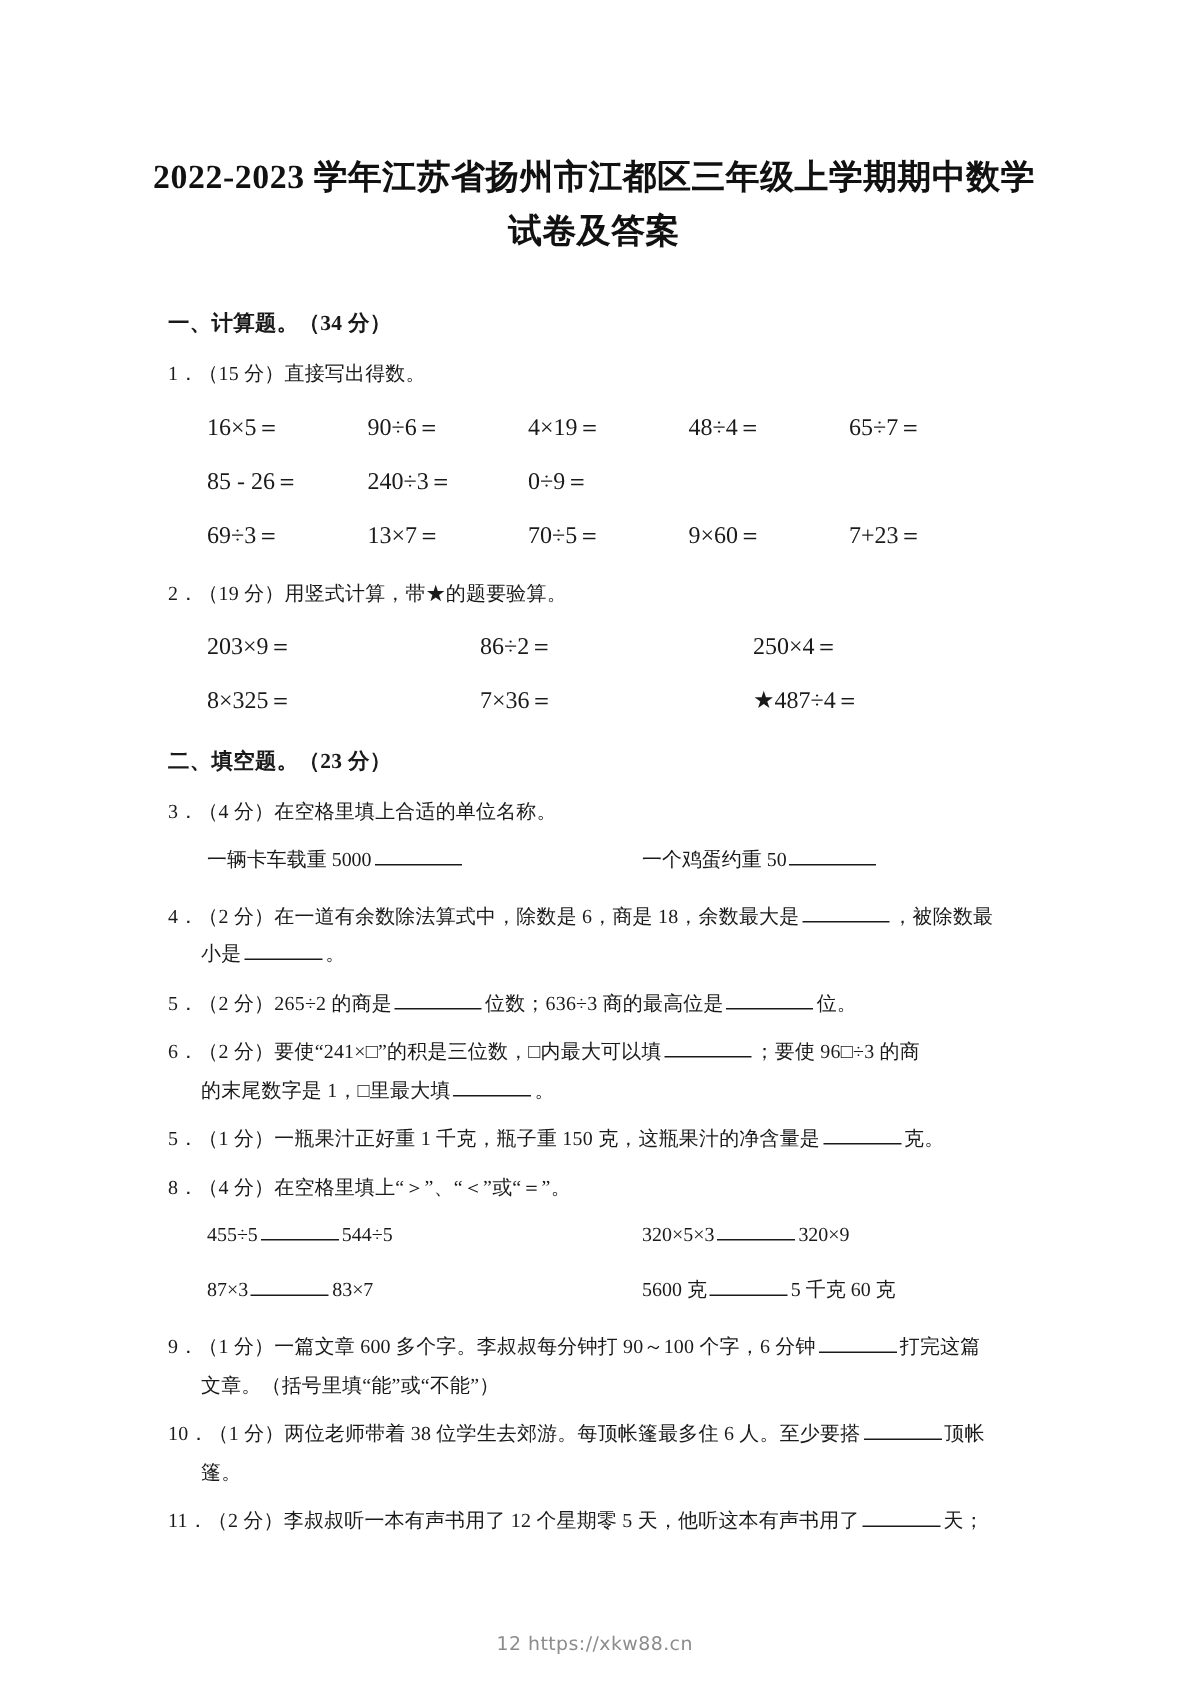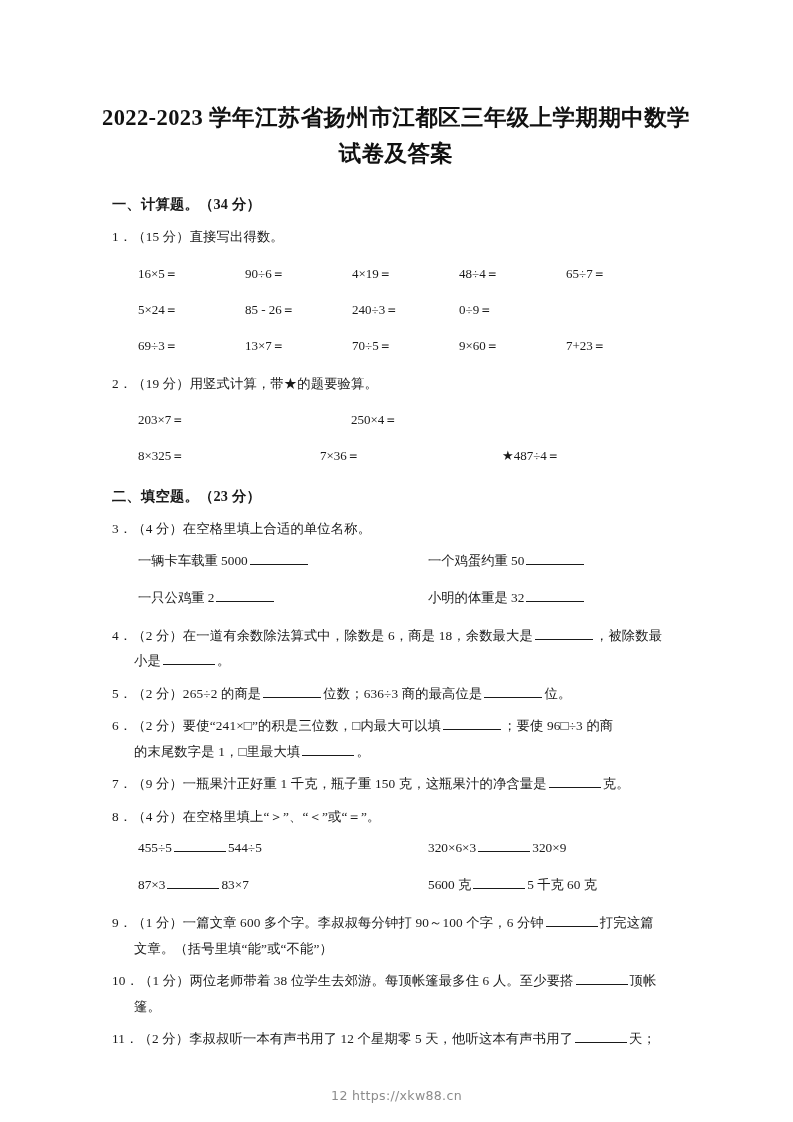--- a/index.html
+++ b/index.html
@@ -31,21 +31,21 @@
   .title-line {
     font-size: 22.5px;
     font-weight: bold;
     letter-spacing: 0.4px;
     line-height: 36px;
     color: #111;
   }
   .content {
     position: absolute;
     left: 112px;
-    top: 182px;
+    top: 194px;
     width: 572px;
   }
   .sec-head {
     font-size: 14.3px;
     font-weight: bold;
     line-height: 26px;
     margin-top: 9px;
     margin-bottom: 5px;
     letter-spacing: 0.2px;
   }
@@ -63,21 +63,21 @@
     padding-left: 22px;
   }
   
   .exprs {
     margin-top: 6px;
     padding-left: 26px;
   }
   .expr-row {
     display: flex;
     line-height: 36px;
-    font-size: 13px;
+    font-size: 16px;
   }
   .expr-row.r5 > div { width: 107px; }
   .expr-row.r3 > div { width: 213px; }
   .expr {
     white-space: nowrap;
   }
   
   .pair-row {
     display: flex;
     line-height: 37px;
@@ -124,84 +124,80 @@
     <div class="q">1．（15 分）直接写出得数。</div>
     <div class="exprs">
       <div class="expr-row r5">
         <div class="expr">16×5＝</div>
         <div class="expr">90÷6＝</div>
         <div class="expr">4×19＝</div>
         <div class="expr">48÷4＝</div>
         <div class="expr">65÷7＝</div>
       </div>
       <div class="expr-row r5">
-        <div class="expr">5×24＝</div>
         <div class="expr">85 - 26＝</div>
         <div class="expr">240÷3＝</div>
         <div class="expr">0÷9＝</div>
       </div>
       <div class="expr-row r5">
         <div class="expr">69÷3＝</div>
         <div class="expr">13×7＝</div>
         <div class="expr">70÷5＝</div>
         <div class="expr">9×60＝</div>
         <div class="expr">7+23＝</div>
       </div>
     </div>
 
     <div class="q">2．（19 分）用竖式计算，带★的题要验算。</div>
     <div class="exprs">
       <div class="expr-row r3">
-        <div class="expr">203×7＝</div>
+        <div class="expr">203×9＝</div>
+        <div class="expr">86÷2＝</div>
         <div class="expr">250×4＝</div>
       </div>
       <div class="expr-row r3">
         <div class="expr">8×325＝</div>
         <div class="expr">7×36＝</div>
         <div class="expr">★487÷4＝</div>
       </div>
     </div>
 
     <div class="sec-head">二、填空题。（23 分）</div>
 
     <div class="q">3．（4 分）在空格里填上合适的单位名称。</div>
     <div>
       <div class="pair-row">
         <div><span>一辆卡车载重 5000</span><span class="blank b-lg"></span></div>
         <div><span>一个鸡蛋约重 50</span><span class="blank b-lg"></span></div>
       </div>
-      <div class="pair-row">
-        <div><span>一只公鸡重 2</span><span class="blank b-lg"></span></div>
-        <div><span>小明的体重是 32</span><span class="blank b-lg"></span></div>
-      </div>
     </div>
 
     <div class="q">
       <span>4．（2 分）在一道有余数除法算式中，除数是 6，商是 18，余数最大是</span><span class="blank b-lg"></span><span>，被除数最</span>
       <div class="q-body q-indent"><span>小是</span><span class="blank b-md"></span><span>。</span></div>
     </div>
 
     <div class="q">
       <span>5．（2 分）265÷2 的商是</span><span class="blank b-lg"></span><span>位数；636÷3 商的最高位是</span><span class="blank b-lg"></span><span>位。</span>
     </div>
 
     <div class="q">
       <span>6．（2 分）要使“241×□”的积是三位数，□内最大可以填</span><span class="blank b-lg"></span><span>；要使 96□÷3 的商</span>
       <div class="q-body q-indent"><span>的末尾数字是 1，□里最大填</span><span class="blank b-md"></span><span>。</span></div>
     </div>
 
     <div class="q">
-      <span>7．（9 分）一瓶果汁正好重 1 千克，瓶子重 150 克，这瓶果汁的净含量是</span><span class="blank b-md"></span><span>克。</span>
+      <span>5．（1 分）一瓶果汁正好重 1 千克，瓶子重 150 克，这瓶果汁的净含量是</span><span class="blank b-md"></span><span>克。</span>
     </div>
 
     <div class="q">8．（4 分）在空格里填上“＞”、“＜”或“＝”。</div>
     <div>
       <div class="pair-row">
         <div><span class="nobr">455÷5</span><span class="blank b-md"></span><span class="nobr">544÷5</span></div>
-        <div><span class="nobr">320×6×3</span><span class="blank b-md"></span><span class="nobr">320×9</span></div>
+        <div><span class="nobr">320×5×3</span><span class="blank b-md"></span><span class="nobr">320×9</span></div>
       </div>
       <div class="pair-row">
         <div><span class="nobr">87×3</span><span class="blank b-md"></span><span class="nobr">83×7</span></div>
         <div><span class="nobr">5600 克</span><span class="blank b-md"></span><span class="nobr">5 千克 60 克</span></div>
       </div>
     </div>
 
     <div class="q">
       <span>9．（1 分）一篇文章 600 多个字。李叔叔每分钟打 90～100 个字，6 分钟</span><span class="blank b-md"></span><span>打完这篇</span>
       <div class="q-body q-indent">文章。（括号里填“能”或“不能”）</div>

